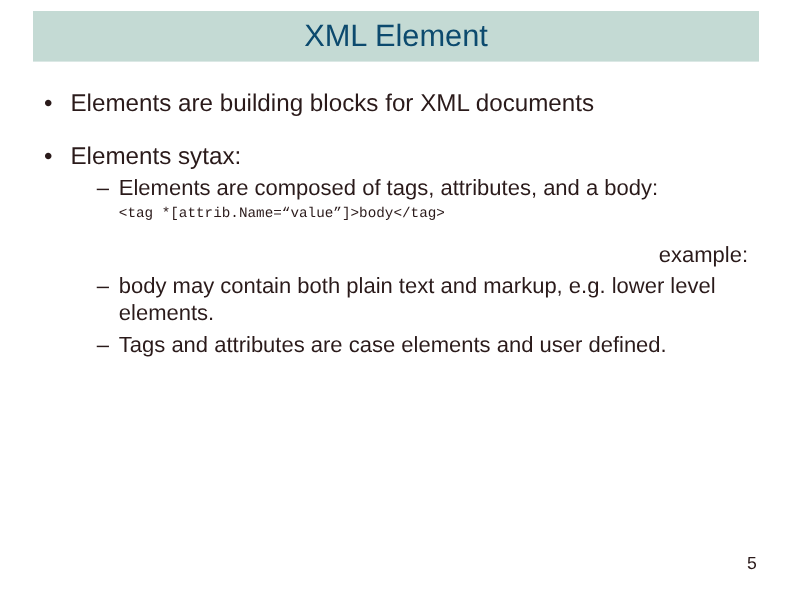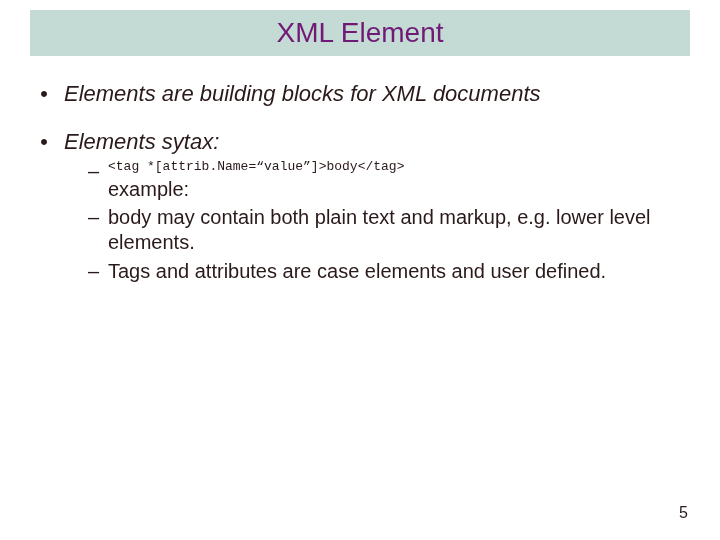--- a/index.html
+++ b/index.html
@@ -20,35 +20,34 @@
     right: 30px;
     height: 46px;
     background: #c4dad4;
     display: flex;
     align-items: center;
     justify-content: center;
   }
   .title-band span {
     font-family: Verdana, Geneva, sans-serif;
     font-size: 28px;
-    color: #701a75;
+    color: #0c4a6e;
   }
   .content {
     position: absolute;
     top: 66px;
     left: 40px;
     right: 40px;
   }
   .b1 {
     font-size: 22px;
     line-height: 1.25;
     margin-top: 14px;
     padding-left: 24px;
     position: relative;
-    font-style: italic;
   }
   .b1::before {
     content: "•";
     position: absolute;
     left: 0;
     top: 0;
     font-size: 22px;
   }
   .b2-wrap {
     margin-top: 4px;
@@ -71,21 +70,22 @@
   .code {
     font-family: "Courier New", Courier, monospace;
     font-size: 13px;
     line-height: 1.2;
     margin-top: 2px;
     white-space: pre;
   }
   .example-label {
     font-size: 20px;
     line-height: 1.2;
-    margin-top: 2px;
+    margin-top: 18px;
+    text-align: right;
   }
   .page-num {
     position: absolute;
     bottom: 18px;
     right: 32px;
     font-size: 16px;
     color: #2a1a1a;
   }
 </style>
 </head>
@@ -101,20 +101,21 @@
     <span>Elements are building blocks for XML documents</span>
   </div>
 
   <div class="b1" style="margin-top:20px;">
     <span>Elements sytax:</span>
   </div>
 
   <div class="b2-wrap">
 
     <div class="b2">
+      <span>Elements are composed of tags, attributes, and a body:</span>
       <div class="code">&lt;tag *[attrib.Name=“value”]&gt;body&lt;/tag&gt;</div>
       <div class="example-label">example:</div>
     </div>
 
 
     <div class="b2">
       <span>body may contain both plain text and markup, e.g. lower level elements.</span>
     </div>
 
     <div class="b2">

